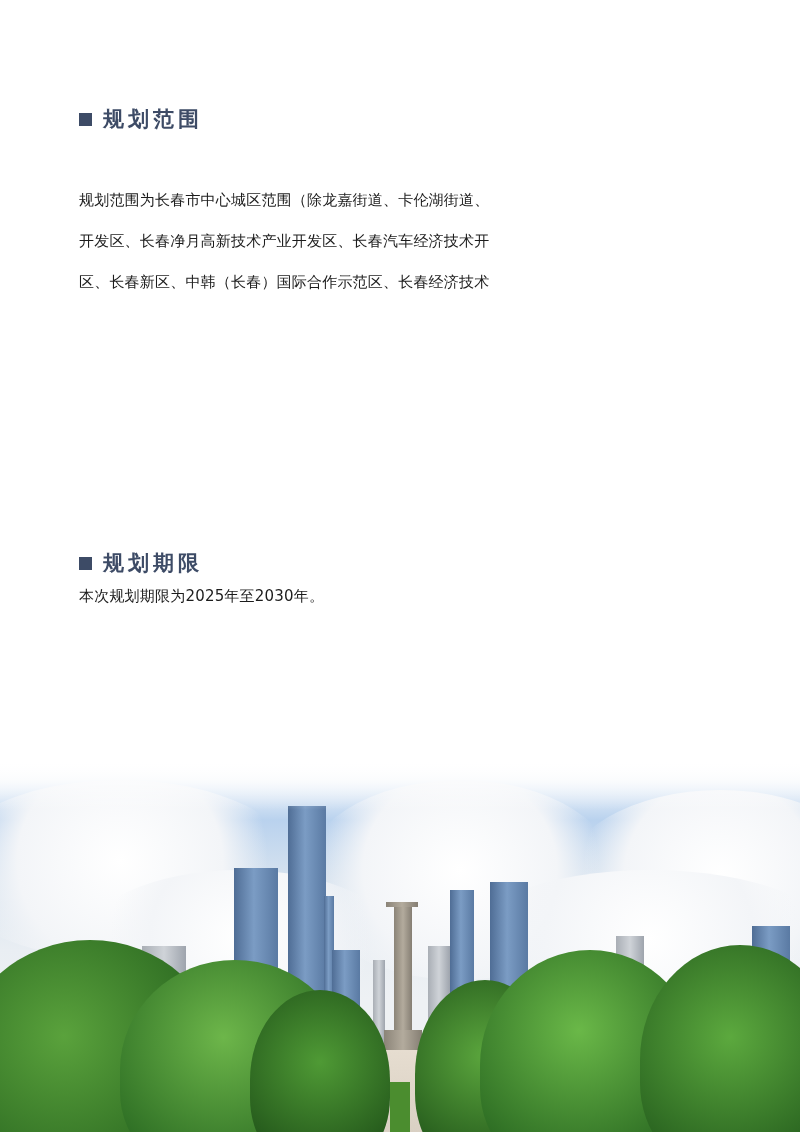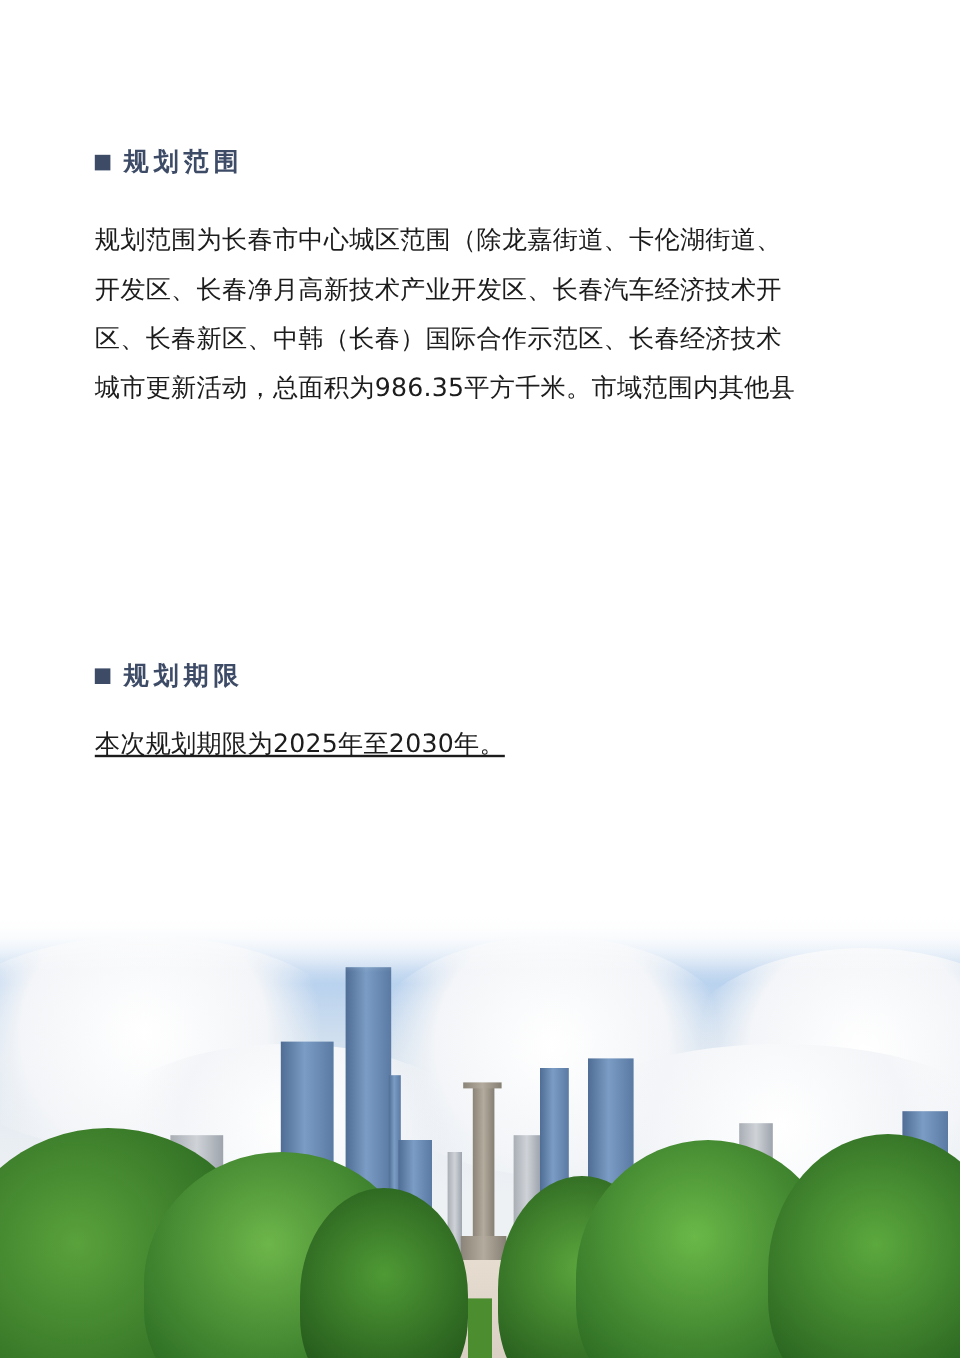--- a/index.html
+++ b/index.html
@@ -6,28 +6,28 @@
     body {
       width: 800px; height: 1132px; background: #ffffff; position: relative; overflow: hidden;
       font-family: "DejaVu Sans", "Liberation Sans", sans-serif; color: #1a1a1a;
     }
     .heading {
       position: absolute; left: 79px; display: flex; align-items: center;
       font-size: 21px; font-weight: bold; color: #3d4b66; letter-spacing: 4px;
     }
     .heading .sq { width: 13px; height: 13px; background: #3d4b66; margin-right: 11px; }
     .para {
-      position: absolute; left: 79px; width: 650px; font-size: 21px; line-height: 41px; color: #1c1c1c;
+      position: absolute; left: 79px; width: 650px; font-size: 15px; line-height: 41px; color: #1c1c1c;
       letter-spacing: 0.2px;
     }
     .para .line { display: block; white-space: nowrap; }
-    #h1 { top: 121px; text-align: center; }
+    #h1 { top: 105px; text-align: center; }
     #p1 { top: 180px; }
     #h2 { top: 529px; margin-top: 20px; }
-    #p2 { top: 600px; text-decoration: underline; }
+    #p2 { top: 576px; }
 
     .photo { position: absolute; left: 0; top: 760px; width: 800px; height: 372px; overflow: hidden;
       background: linear-gradient(to bottom, #ffffff 0px, #f4f7fb 20px, #b9d2ee 60px, #d7e3ef 120px, #e9eef3 190px, #eef1f4 240px);
     }
     .cloud { position: absolute; border-radius: 50%; background: radial-gradient(circle at 50% 45%, #ffffff 0%, #f3f5f8 50%, rgba(230,235,241,0) 72%); }
     .fade { position: absolute; left: 0; top: 0; width: 800px; height: 50px; background: linear-gradient(to bottom, #ffffff, rgba(255,255,255,0)); }
     .bld { position: absolute; background: linear-gradient(to right, #4f6d95, #7b9cc4 45%, #5a7aa3); }
     .bld.grey { background: linear-gradient(to right, #a9aeb5, #cfd3d8, #9ea4ad); }
     .monument { position: absolute; background: linear-gradient(to right, #8b8478, #b3ab9d, #857e73); }
     .trees { position: absolute; border-radius: 50% 50% 40% 40%; }
@@ -38,21 +38,20 @@
 
 <div class="heading" id="h1">
   <span class="sq"></span>
   <span>规划范围</span>
 </div>
 
 <div class="para" id="p1">
   <span class="line">规划范围为长春市中心城区范围（除龙嘉街道、卡伦湖街道、</span>
   <span class="line">开发区、长春净月高新技术产业开发区、长春汽车经济技术开</span>
   <span class="line">区、长春新区、中韩（长春）国际合作示范区、长春经济技术</span>
-  <span class="line">城市更新活动，总面积为986.35平方千米。市域范围内其他县</span>
 </div>
 
 <div class="heading" id="h2">
   <span class="sq"></span>
   <span>规划期限</span>
 </div>
 
 <div class="para" id="p2">
   <span class="line">本次规划期限为2025年至2030年。</span>
 </div>

